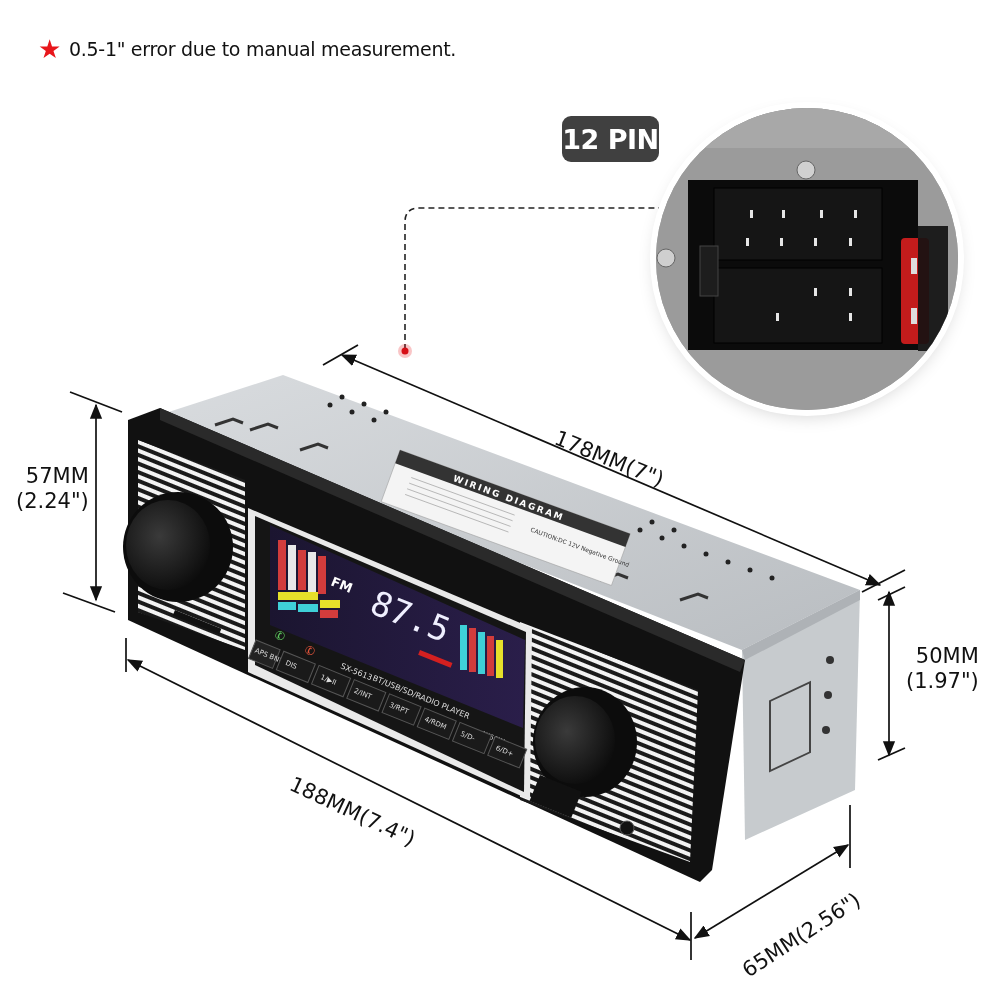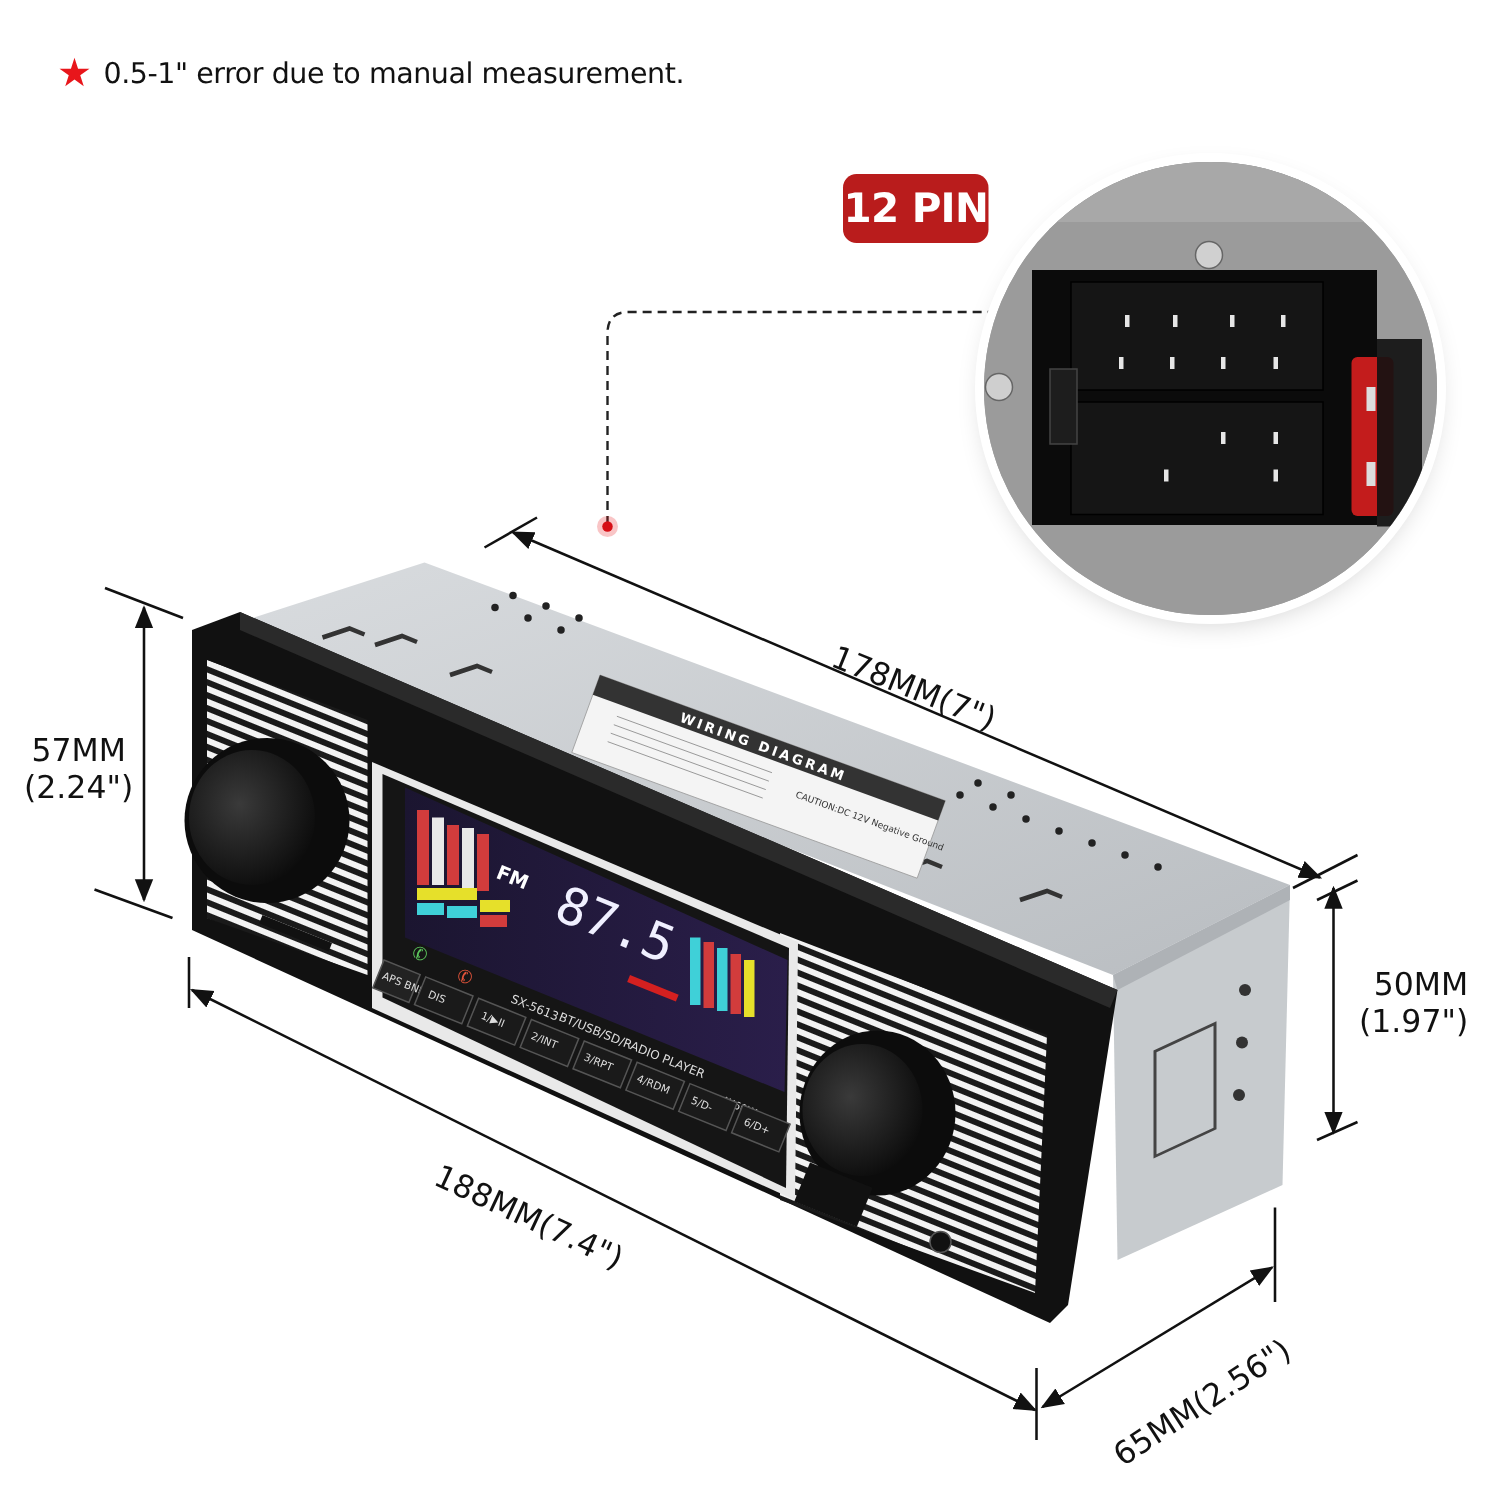--- a/index.html
+++ b/index.html
@@ -2,21 +2,21 @@
 <html><head>
 <meta charset="utf-8">
 <style>
   html, body { margin:0; padding:0; background:#ffffff; }
   body { width:1000px; height:1000px; position:relative; overflow:hidden;
          font-family:"DejaVu Sans", sans-serif; color:#111; }
   .note { position:absolute; left:38px; top:36px; display:flex; align-items:center; gap:8px;
           font-size:19px; letter-spacing:-0.3px; }
   .note .star { color:#e8161b; font-size:26px; line-height:1; }
   .badge { position:absolute; left:562px; top:116px; width:97px; height:46px; border-radius:9px;
-           background:#b91c1c; color:#fff; font-size:27px; font-weight:bold;
+           background:#404040; color:#fff; font-size:27px; font-weight:bold;
            display:flex; align-items:center; justify-content:center; letter-spacing:-0.5px; }
   .dim { position:absolute; font-size:21px; color:#111; white-space:nowrap; line-height:1.2; }
   svg.overlay { position:absolute; left:0; top:0; }
   .inset { position:absolute; left:656px; top:108px; width:302px; height:302px; border-radius:50%;
            overflow:hidden; background:#9a9a9a; box-shadow:0 0 0 6px #fff, 0 6px 18px rgba(0,0,0,0.18); }
 </style>
 </head>
 <body>
 
 <div class="note">
@@ -237,21 +237,21 @@
         <rect x="193" y="205" width="3" height="8"></rect>
     </g>
 
     <rect x="245" y="130" width="28" height="106" rx="4" fill="#d41e1e" opacity="0.92"></rect>
     <rect x="255" y="150" width="6" height="16" fill="#ddd"></rect>
     <rect x="255" y="200" width="6" height="16" fill="#ddd"></rect>
     <rect x="262" y="118" width="30" height="125" fill="#0f0f0f" opacity="0.9"></rect>
   </svg>
 </div>
 
-<div class="dim" style="left:16px; top:488px; text-align:center;">
+<div class="dim" style="left:16px; top:464px; text-align:right;">
   <div>57MM</div>
   <div>(2.24")</div>
 </div>
 
 <div class="dim" style="left:560px; top:426px; transform:rotate(22deg); transform-origin:left top;">178MM(7")</div>
 
 <div class="dim" style="left:906px; top:644px;text-align:right;">
   <div>50MM</div>
   <div>(1.97")</div>
 </div>

